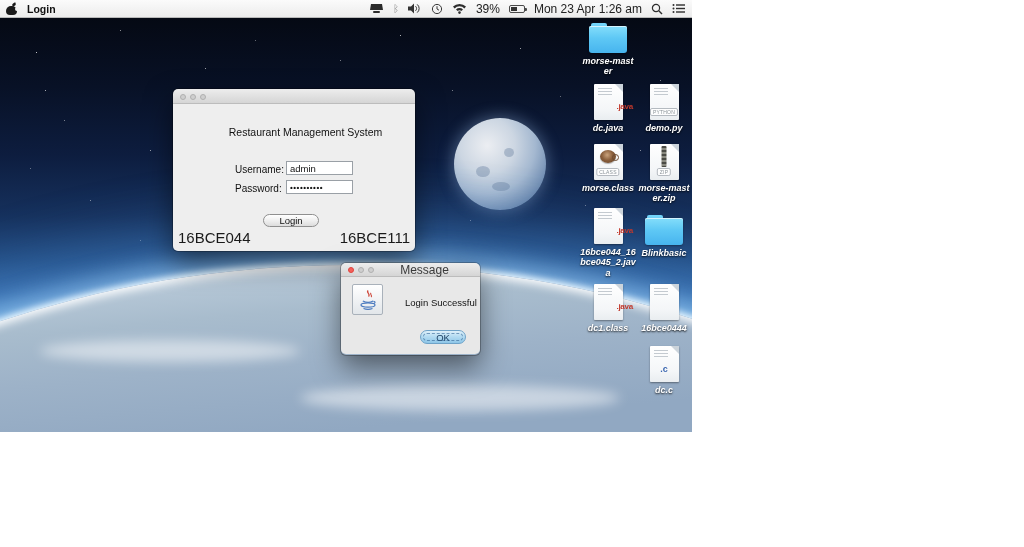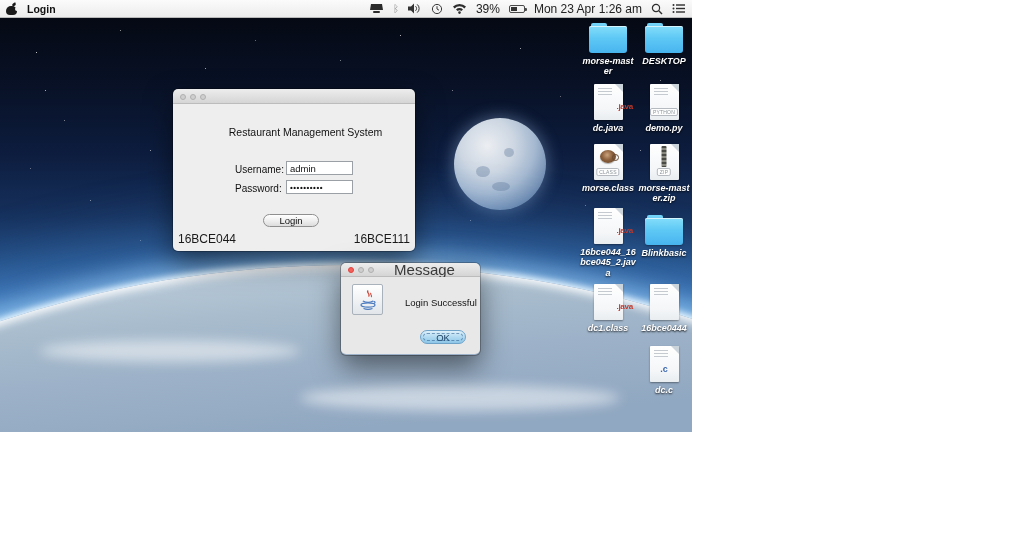--- a/index.html
+++ b/index.html
@@ -69,33 +69,33 @@
     background:radial-gradient(circle at 45% 38%, #caa27c 0%, #8a5f3c 45%, #5d3d24 100%); box-shadow:0 1px 1px rgba(0,0,0,.3); }
   .cup:after { content:""; position:absolute; right:-3px; top:4px; width:5px; height:5px; border:1.5px solid #6b4930; border-radius:50%; }
 
   
   .win { position:absolute; border-radius:5px; box-shadow:0 12px 28px rgba(0,0,0,0.5), 0 0 0 1px rgba(0,0,0,0.25); z-index:20; }
   .titlebar { height:15px; border-radius:5px 5px 0 0; background:linear-gradient(180deg,#ededed,#d5d5d5);
     border-bottom:1px solid #bcbcbc; position:relative; display:flex; align-items:center; justify-content:center; }
   .tl-dots { position:absolute; left:7px; top:4.5px; display:flex; gap:4px; }
   .dot { width:6px; height:6px; border-radius:50%; background:#cfcfcf; border:0.5px solid #b0b0b0; }
   .dot.red { background:#f5605a; border-color:#df443e; }
-  .tb-title { font-size:15px; color:#3a3a3a;margin-left:28px; }
+  .tb-title { font-size:12px; color:#3a3a3a;margin-left:28px; }
 
   
   .login-body { position:relative; width:100%; height:147px; background:#eeeeee; border-radius:0 0 5px 5px; }
   .lw-title { position:absolute; top:22px; width:100%; text-align:center; font-size:10.5px; color:#111;padding-left:23px; }
   .fieldrow-label { position:absolute; left:62px; font-size:10px; color:#111; }
   .textfield { position:absolute; left:113px; width:67px; height:14px; background:#fff; border:1px solid #9aa0a6;
     font-size:9.5px; color:#111; padding:1px 3px; line-height:12px; }
   .pw { font-size:8px; letter-spacing:0.5px; font-weight:bold; }
   .login-btn { position:absolute; left:90px; top:110px; width:56px; height:13px; border-radius:7px;
     background:linear-gradient(180deg,#ffffff,#ececec 60%, #dcdcdc); border:1px solid #8f8f8f;
     font-size:9.5px; color:#111; text-align:center; line-height:11px; }
-  .footer-txt { position:absolute; bottom:5px; font-size:12px; color:#1a1a1a; }
+  .footer-txt { position:absolute; bottom:5px; font-size:15px; color:#1a1a1a; }
 
   
   .msg-body { position:relative; width:100%; height:77px; background:#e8e8e8; border-radius:0 0 5px 5px; }
   .java-box { position:absolute; left:11px; top:7px; width:31px; height:31px; border:1px solid #a9b1ba; border-radius:2px;
     background:linear-gradient(180deg,#ffffff,#e2e6ea); display:flex; align-items:center; justify-content:center; }
   .msg-text { position:absolute; left:64px; top:20px; font-size:9.5px; color:#111; }
   .ok-btn { position:absolute; left:79px; top:53px; width:46px; height:14px; border-radius:7px;
     background:linear-gradient(180deg,#dff0fa 0%, #b5dcf2 45%, #8ec6e8 100%); border:1px solid #6fa3c8;
     font-size:9.5px; font-weight:normal; color:#17395c; display:flex; align-items:center; justify-content:center; position:absolute; }
   .ok-btn .focus-ring { position:absolute; inset:2px; border:1px dashed rgba(40,90,140,.55); border-radius:5px; }
@@ -175,27 +175,20 @@
     </div>
   </div>
 
   <div class="icon-cell" style="left:580px;top:20px;">
     <div class="folder-icon">
         <div class="folder-tab"></div>
         <div class="folder-body"></div>
       </div>
     <div class="icon-label">morse-master</div>
   </div>
-  <div class="icon-cell" style="left:636px;top:20px;">
-    <div class="folder-icon">
-        <div class="folder-tab"></div>
-        <div class="folder-body"></div>
-      </div>
-    <div class="icon-label">DESKTOP</div>
-  </div>
   <div class="icon-cell" style="left:580px;top:84px;">
     <div class="file-icon">
         <div class="fold"></div>
         <div class="doc-lines"></div>
       <div class="badge-java">.java</div>
       </div>
     <div class="icon-label">dc.java</div>
   </div>
   <div class="icon-cell" style="left:636px;top:84px;">
     <div class="file-icon">

